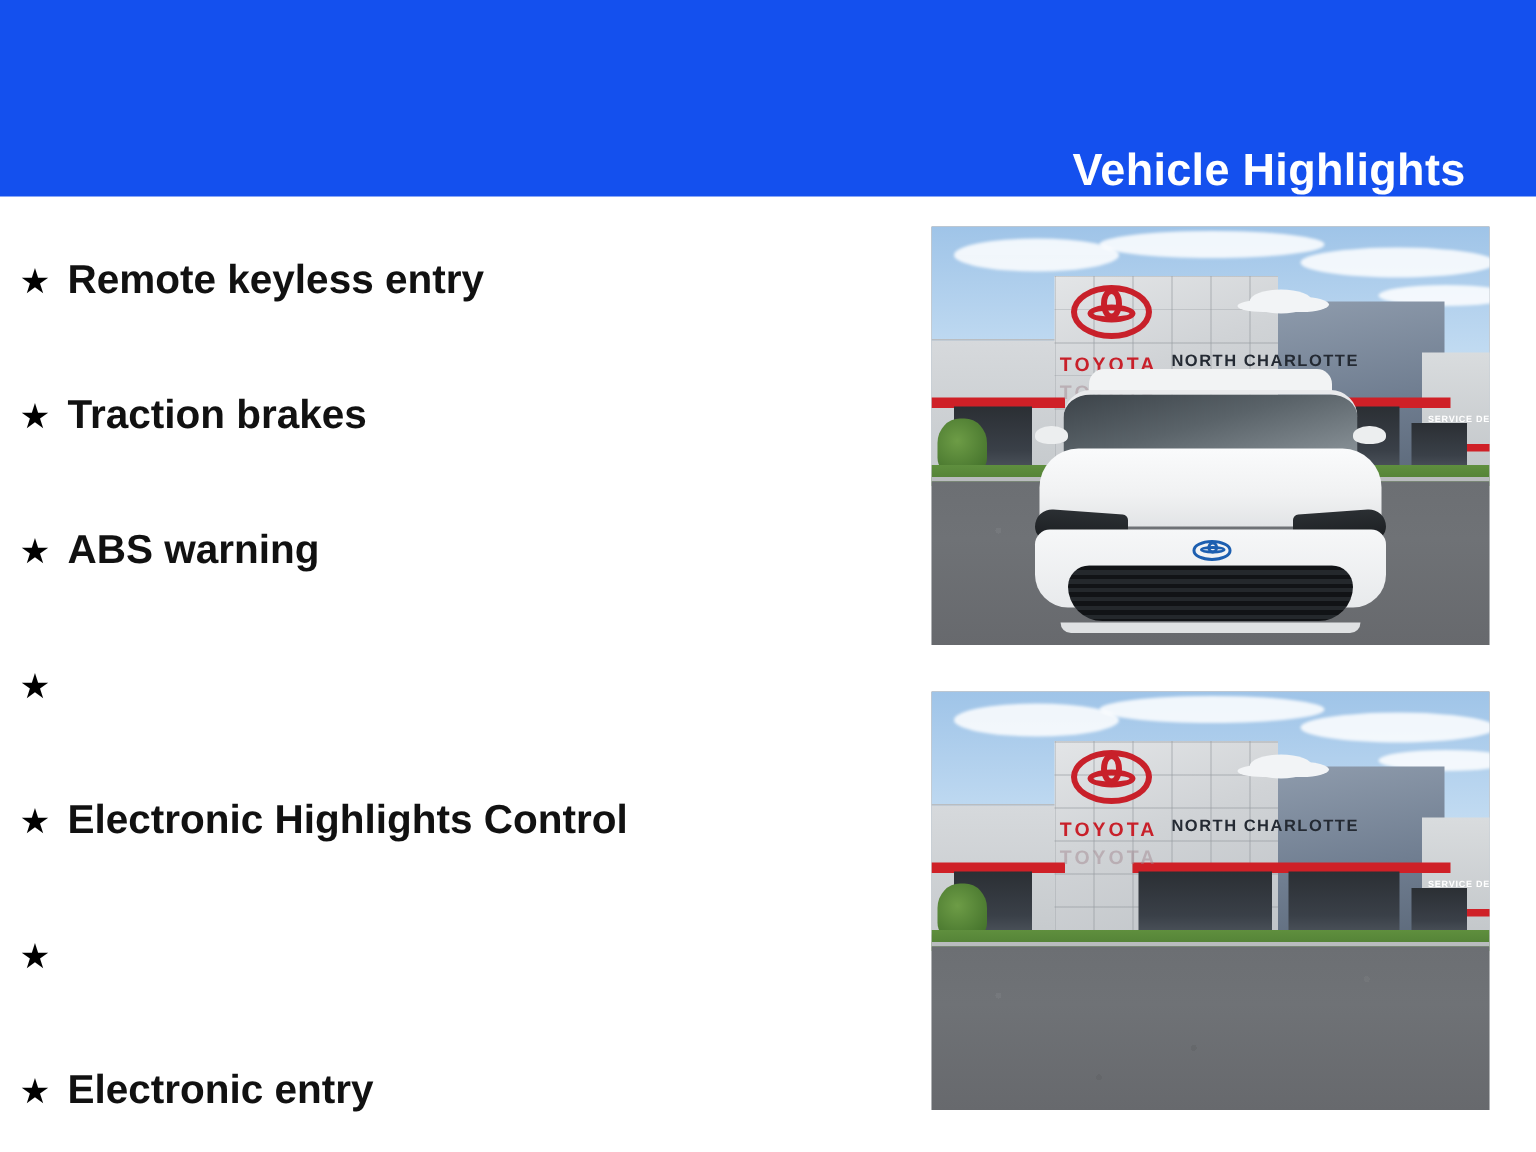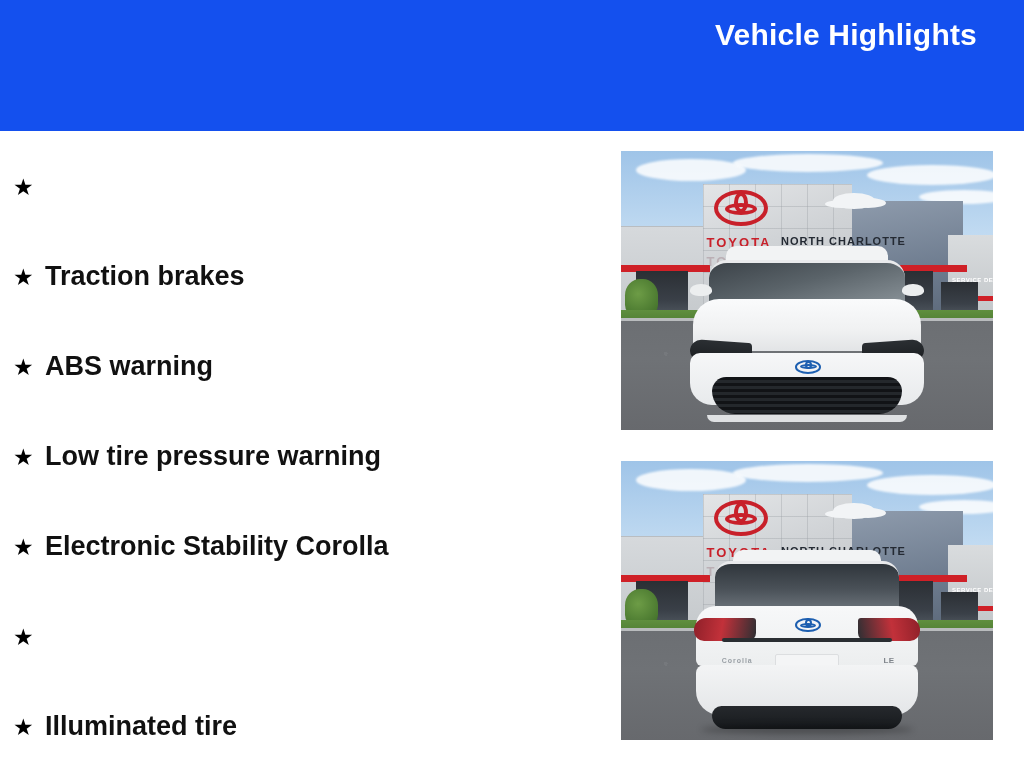--- a/index.html
+++ b/index.html
@@ -20,21 +20,21 @@
   
   .header-band {
     position: absolute;
     left: 0;
     top: 0;
     width: 1024px;
     height: 131px;
     background: #1450ee;
     box-sizing: border-box;
     display: flex;
-    align-items: flex-start;
+    align-items: flex-end;
     justify-content: flex-end;
   }
   .header-title {
     color: #ffffff;
     font-size: 30px;
     font-weight: bold;
     letter-spacing: 0.2px;
     margin-right: 47px;
     margin-top: 18px;
     white-space: nowrap;
@@ -395,49 +395,49 @@
 <body>
 
 <div class="header-band">
   <div class="header-title">Vehicle Highlights</div>
 </div>
 
 <ul class="features">
 
   <li class="feature-item">
     <span class="feature-bullet">★</span>
+    <span class="feature-label">Remote keyless entry</span>
   </li>
 
   <li class="feature-item">
     <span class="feature-bullet">★</span>
     <span class="feature-label">Traction brakes</span>
   </li>
 
   <li class="feature-item">
     <span class="feature-bullet">★</span>
     <span class="feature-label">ABS warning</span>
   </li>
 
   <li class="feature-item">
     <span class="feature-bullet">★</span>
-    <span class="feature-label">Low tire pressure warning</span>
-  </li>
-
-  <li class="feature-item">
-    <span class="feature-bullet">★</span>
-    <span class="feature-label">Electronic Stability Corolla</span>
-  </li>
-
-  <li class="feature-item">
-    <span class="feature-bullet">★</span>
-  </li>
-
-  <li class="feature-item">
-    <span class="feature-bullet">★</span>
-    <span class="feature-label">Illuminated tire</span>
+  </li>
+
+  <li class="feature-item">
+    <span class="feature-bullet">★</span>
+    <span class="feature-label">Electronic Highlights Control</span>
+  </li>
+
+  <li class="feature-item">
+    <span class="feature-bullet">★</span>
+  </li>
+
+  <li class="feature-item">
+    <span class="feature-bullet">★</span>
+    <span class="feature-label">Electronic entry</span>
   </li>
 
 </ul>
 
 <div class="photo photo-front">
   <div class="scene">
     <div class="sky"></div>
     <div class="cloud cl1"></div>
     <div class="cloud cl2"></div>
     <div class="cloud cl3"></div>
@@ -526,33 +526,14 @@
     <div class="toyota-word-ghost">TOYOTA</div>
     <div class="sign-cloud"></div>
     <div class="dealer-name">NORTH CHARLOTTE</div>
     <div class="service-sign">SERVICE DEPT</div>
 
     <div class="shrub"></div>
     <div class="grass"></div>
     <div class="curb"></div>
     <div class="pavement"></div>
 
-    <div class="car-rear">
-      <div class="cr-roof"></div>
-      <div class="cr-glass"></div>
-      <div class="cr-body"></div>
-      <div class="cr-tail-l"></div>
-      <div class="cr-tail-r"></div>
-      <div class="cr-trunkline"></div>
-      <div class="cr-emblem">
-        <span class="ov e1"></span>
-          <span class="ov e2"></span>
-          <span class="ov e3"></span>
-      </div>
-      <div class="cr-badge-model">Corolla</div>
-      <div class="cr-badge-trim">LE</div>
-      <div class="cr-plate"></div>
-      <div class="cr-bumper"></div>
-      <div class="cr-lowerfascia"></div>
-      <div class="cr-shadow"></div>
-    </div>
   </div>
 </div>
 
 </body></html>

